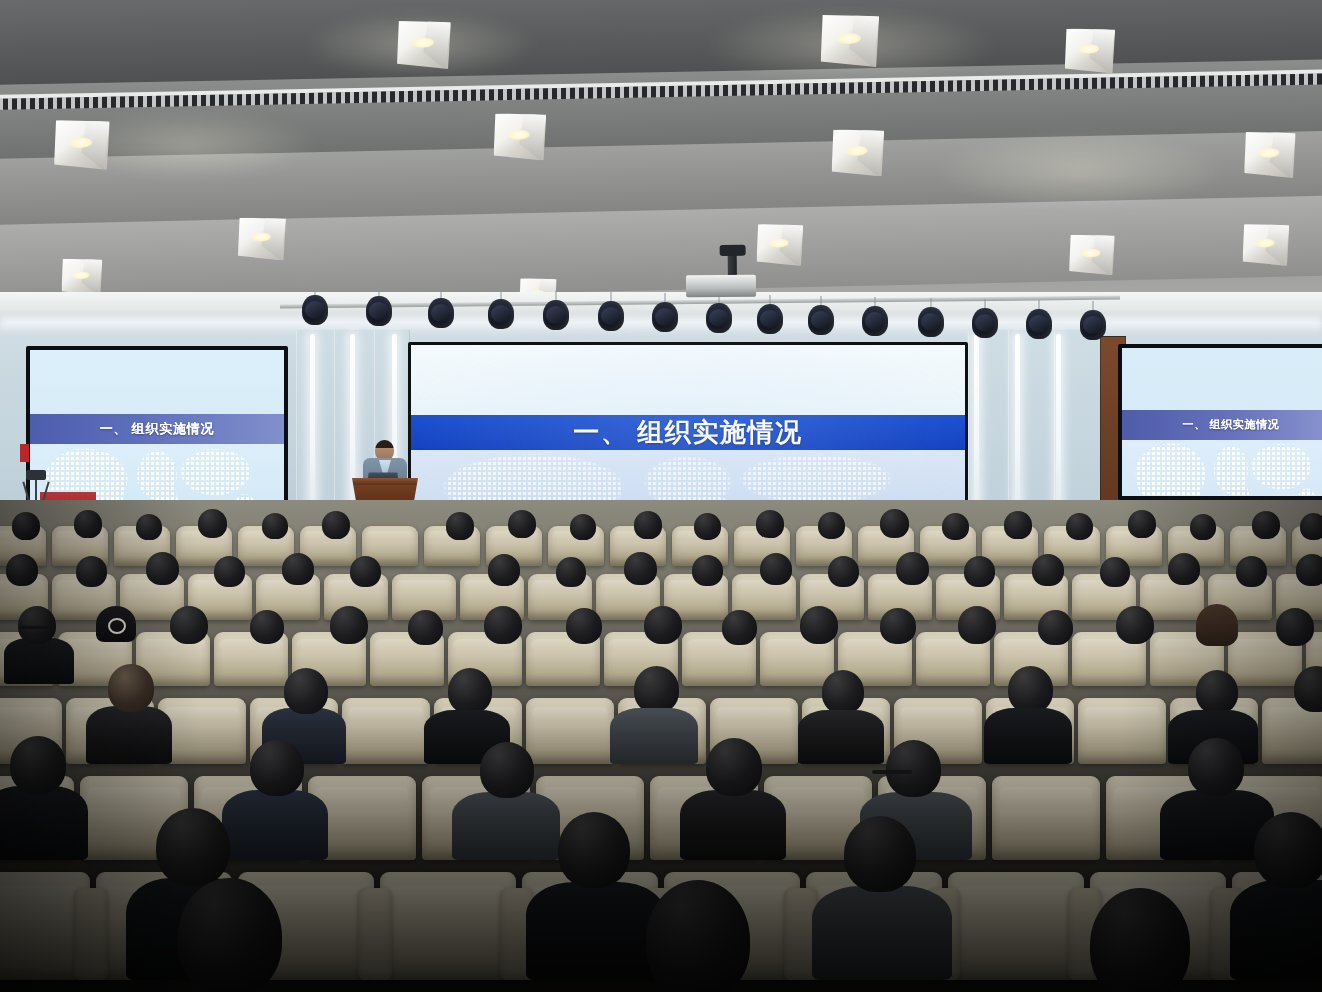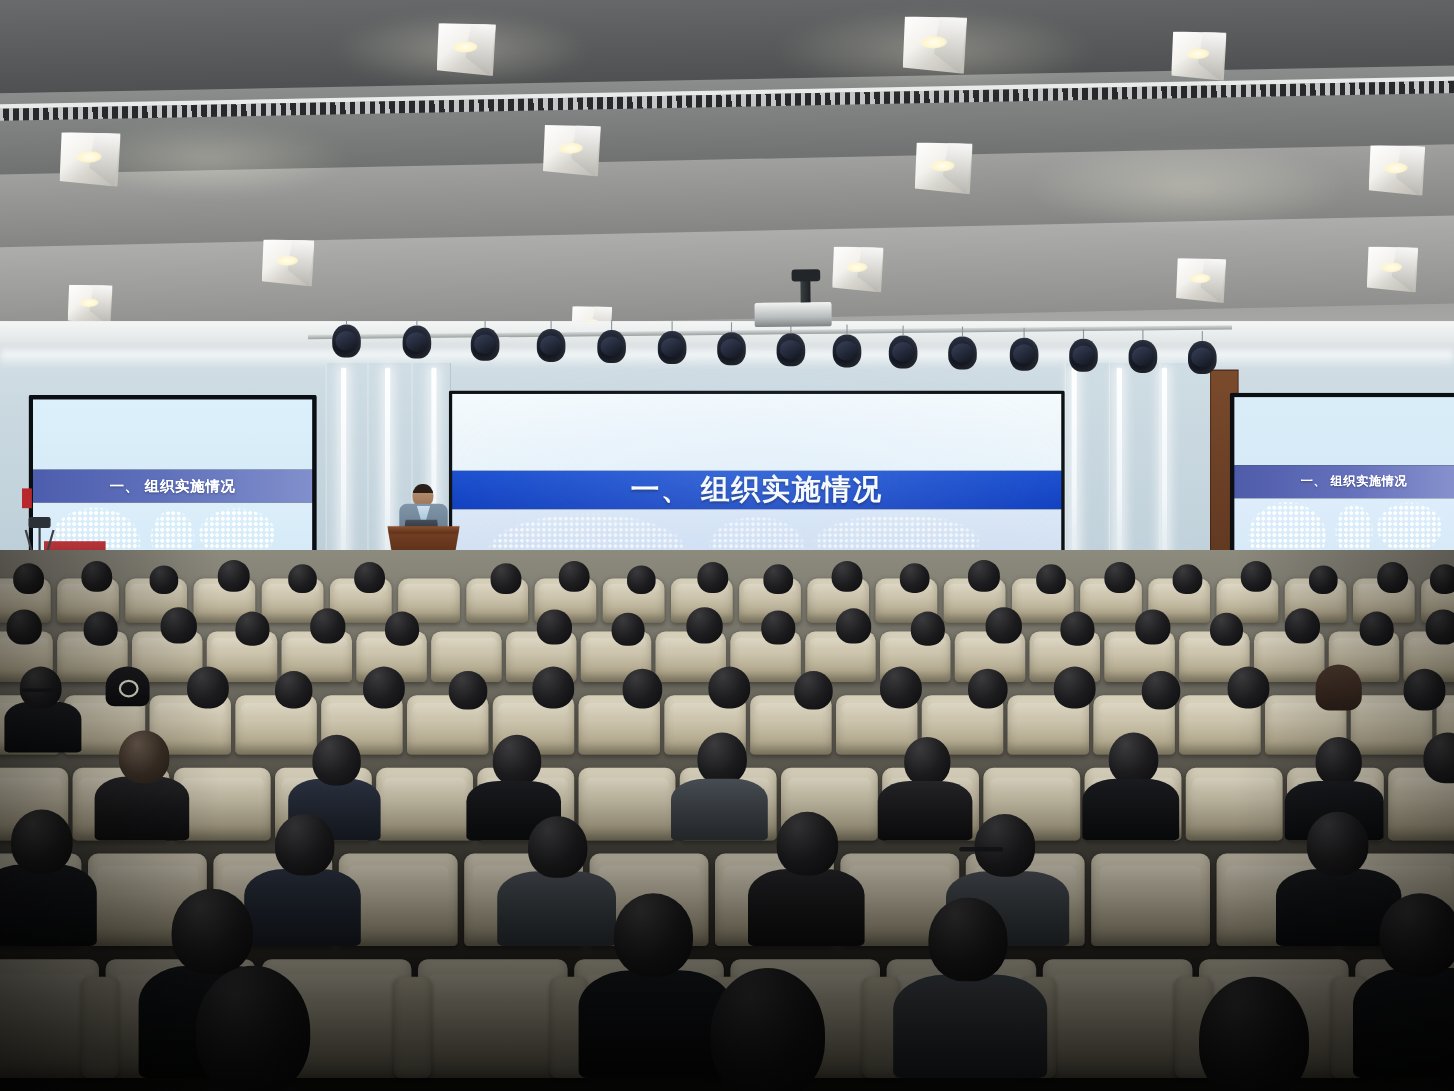--- a/index.html
+++ b/index.html
@@ -67,21 +67,21 @@
     background:linear-gradient(150deg,#39415a,#10141c);}
   .projector{position:absolute;left:686px;top:275px;width:70px;height:22px;
     background:linear-gradient(180deg,#f2f3f2,#b9bdbe 60%,#7e8384);border-radius:2px;
     transform:rotate(-.6deg);}
   .projector:before{content:"";position:absolute;left:42px;top:-22px;width:9px;height:22px;
     background:linear-gradient(90deg,#3a3f42,#1d2123);}
   .projector:after{content:"";position:absolute;left:34px;top:-30px;width:26px;height:11px;
     background:#22262a;border-radius:3px;}
 
   
-  .scr{position:absolute;overflow:hidden;margin-top:13px;}
+  .scr{position:absolute;overflow:hidden;}
   .scr .bezel{position:absolute;inset:0;background:#0e1114;border-radius:2px;}
   .scr .slide{position:absolute;display:flex;flex-direction:column;justify-content:center;overflow:hidden;}
   .slide .top{flex:0 0 42%;background:linear-gradient(180deg,#f2f8fb 0%,#eaf3f9 100%);}
   .slide .band{flex:0 0 20%;display:flex;align-items:center;justify-content:center;}
   .slide .bot{flex:1 1 auto;position:relative;background:linear-gradient(180deg,#dce8f6 0%,#ccdcf1 100%);overflow:hidden;}
   .slide .band .t{color:#fff;font-weight:bold;letter-spacing:.06em;white-space:nowrap;
     text-shadow:0 1px 2px rgba(0,0,0,.35);}
   .worldmap{position:absolute;left:2%;right:2%;top:-6%;bottom:-30%;
     background-image:radial-gradient(circle,rgba(255,255,255,.85) 42%,rgba(255,255,255,0) 44%);
     background-size:5px 5px;opacity:.85;

